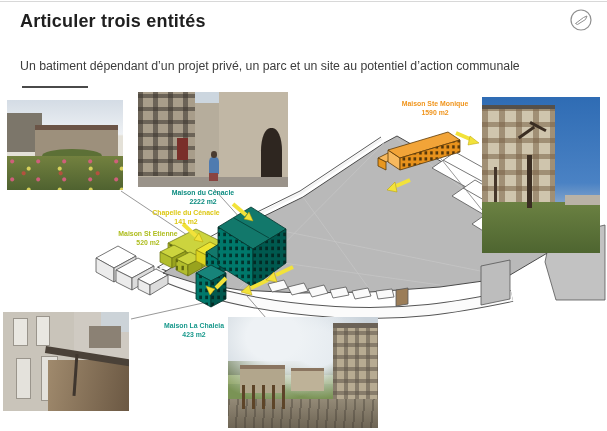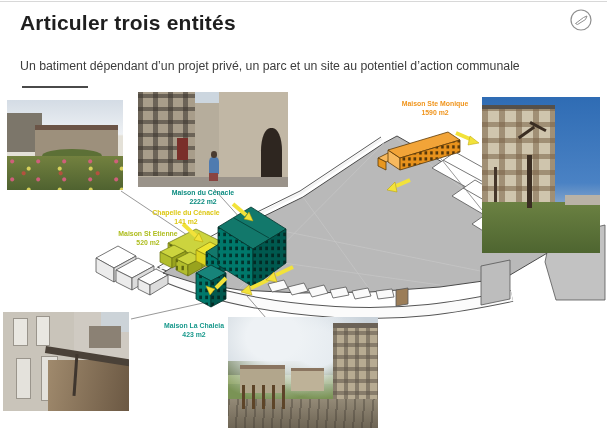--- a/index.html
+++ b/index.html
@@ -3,21 +3,21 @@
 <meta charset="utf-8">
 <style>
   html,body{margin:0;padding:0;background:#fff;}
   .slide{
     position:relative;width:607px;height:431px;background:#fff;overflow:hidden;
     font-family:"Liberation Sans",sans-serif;
   }
   .top-border{position:absolute;top:1px;left:0;width:100%;height:1px;background:#d8d8d8;}
 
   
-  .title{position:absolute;left:20px;top:11px;font-size:21px;font-weight:bold;color:#1f1f1f;letter-spacing:.2px;}
+  .title{position:absolute;left:20px;top:11px;font-size:18px;font-weight:bold;color:#1f1f1f;letter-spacing:.2px;}
   .subtitle{position:absolute;left:20px;top:59px;width:560px;font-size:12.3px;color:#3d3d3d;}
   .subtitle-rule{position:absolute;left:22px;top:86px;width:66px;height:2px;background:#4a4a4a;}
   .corner-icon{position:absolute;right:13px;top:7px;width:26px;height:26px;}
 
   
   .photo{position:absolute;overflow:hidden;z-index:2;}
   .photo *{position:absolute;}
   #photo-garden{left:7px;top:100px;width:116px;height:90px;background:linear-gradient(#d4dce5,#eef1f4 38%,#e4e1d8 40%);}
   #photo-garden .bldg-left{left:0;top:14%;width:30%;height:44%;background:#7c766a;}
   #photo-garden .bldg-main{left:24%;top:28%;width:72%;height:34%;background:#9d907c;border-top:5px solid #6b5446;}

